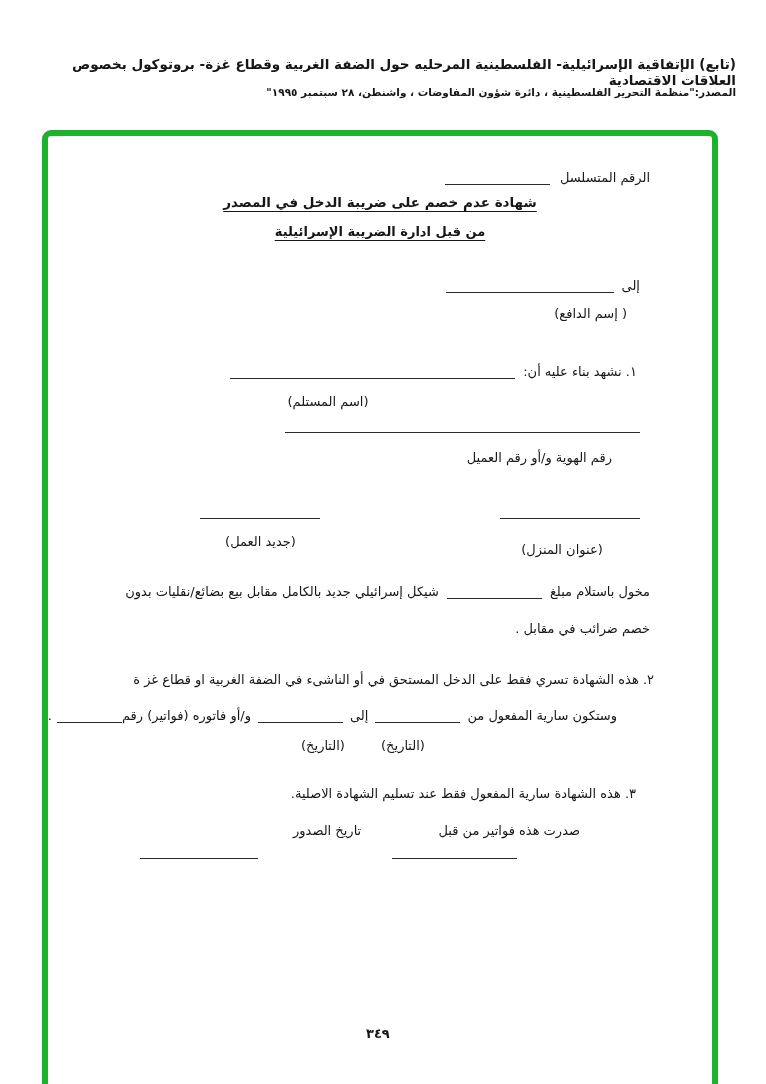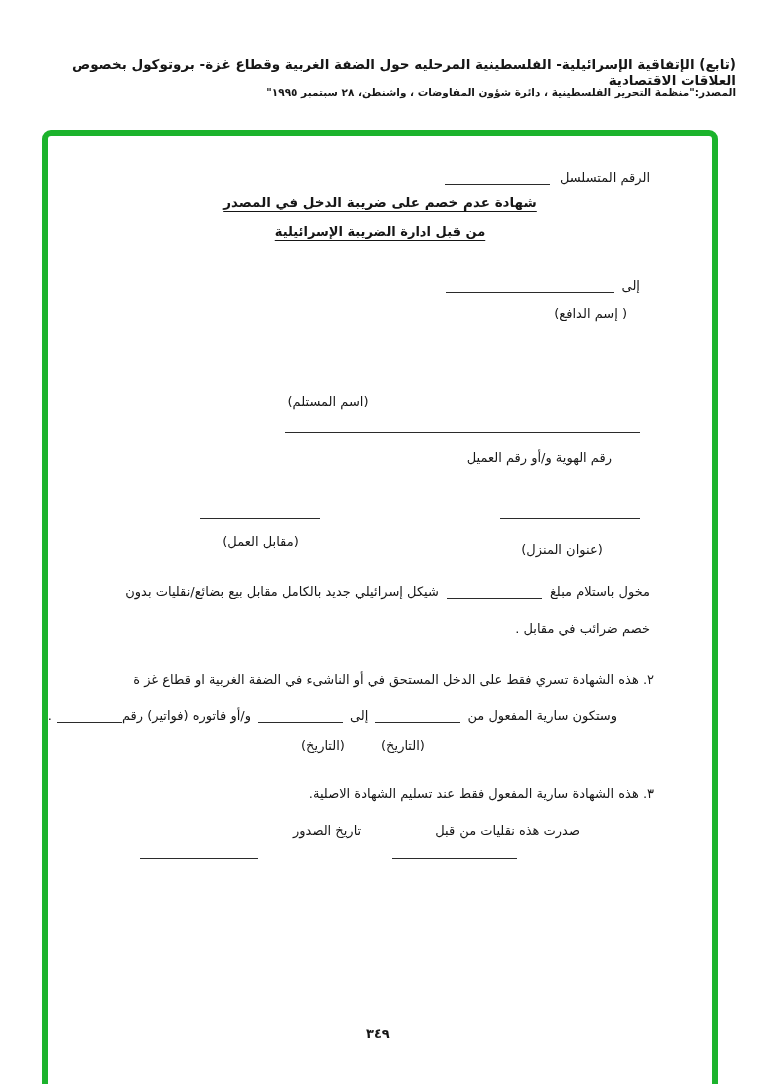--- a/index.html
+++ b/index.html
@@ -46,29 +46,33 @@
     <div class="abs center" style="top:58px; left:0; right:0; font-weight:bold; font-size:13.5px;">
       <span class="utitle">شهادة عدم خصم على ضريبة الدخل في المصدر</span>
     </div>
 
     <div class="row" style="top:142px; right:72px;">
       <span>إلى</span>
       <span class="blank" style="width:168px; margin-right:8px;"></span>
     </div>
     <div class="abs" style="top:170px; right:85px;">( إسم الدافع)</div>
 
+    <div class="row" style="top:228px; right:75px; left:182px;">
+      <span class="nowrap">١. نشهد بناء عليه أن:</span>
+      <span class="blank grow" style="margin-right:8px;"></span>
+    </div>
     <div class="abs center" style="top:258px; left:180px; width:200px;">(اسم المستلم)</div>
 
     <div class="abs" style="top:296px; right:72px; width:355px; border-bottom:1.5px solid #2b2b2b;"></div>
     <div class="abs" style="top:314px; right:100px;">رقم الهوية و/أو رقم العميل</div>
 
     <div class="abs blank" style="top:368px; right:72px; width:140px;"></div>
     <div class="abs blank" style="top:368px; left:152px; width:120px;"></div>
     <div class="abs center" style="top:398px; right:80px; width:140px;margin-top:8px;">(عنوان المنزل)</div>
-    <div class="abs center" style="top:398px; left:140px; width:145px;">(مقابل العمل)</div>
+    <div class="abs center" style="top:398px; left:140px; width:145px;">(جديد العمل)</div>
 
     <div class="row nowrap" style="top:448px; right:62px;">
       <span>مخول باستلام مبلغ</span>
       <span class="blank" style="width:95px; margin:0 8px;"></span>
       <span>شيكل إسرائيلي  جديد بالكامل مقابل بيع بضائع/نقليات بدون</span>
     </div>
     <div class="abs" style="top:485px; right:62px;">خصم ضرائب في مقابل .</div>
 
     <div class="abs nowrap" style="top:536px; right:58px;">٢. هذه الشهادة تسري فقط على الدخل المستحق في أو الناشىء في الضفة الغربية او قطاع غز ة</div>
     <div class="row nowrap" style="top:572px; right:95px;">
@@ -76,23 +80,23 @@
       <span class="blank" style="width:85px; margin:0 7px;"></span>
       <span>إلى</span>
       <span class="blank" style="width:85px; margin:0 7px;"></span>
       <span>و/أو فاتوره (فواتير) رقم</span>
       <span class="blank" style="width:65px;"></span>
       <span style="margin-right:5px;">.</span>
     </div>
     <div class="abs center" style="top:602px; left:315px; width:80px;">(التاريخ)</div>
     <div class="abs center" style="top:602px; left:235px; width:80px;">(التاريخ)</div>
 
-    <div class="abs nowrap" style="top:650px; right:58px;">٣. هذه الشهادة سارية المفعول فقط عند تسليم الشهادة الاصلية.</div>
+    <div class="abs nowrap" style="top:650px; right:76px;">٣. هذه الشهادة سارية المفعول فقط عند تسليم الشهادة الاصلية.</div>
 
-    <div class="abs" style="top:687px; right:132px;">صدرت هذه نقليات من قبل</div>
+    <div class="abs" style="top:687px; right:132px;">صدرت هذه فواتير من قبل</div>
     <div class="abs" style="top:687px; left:245px;text-align:center;">تاريخ الصدور</div>
     <div class="abs blank" style="top:708px; right:195px; width:125px;"></div>
     <div class="abs blank" style="top:708px; left:92px; width:118px;"></div>
 
   </div>
 </div>
 
 <div class="pagenum">٣٤٩</div>
 
 </body></html>

